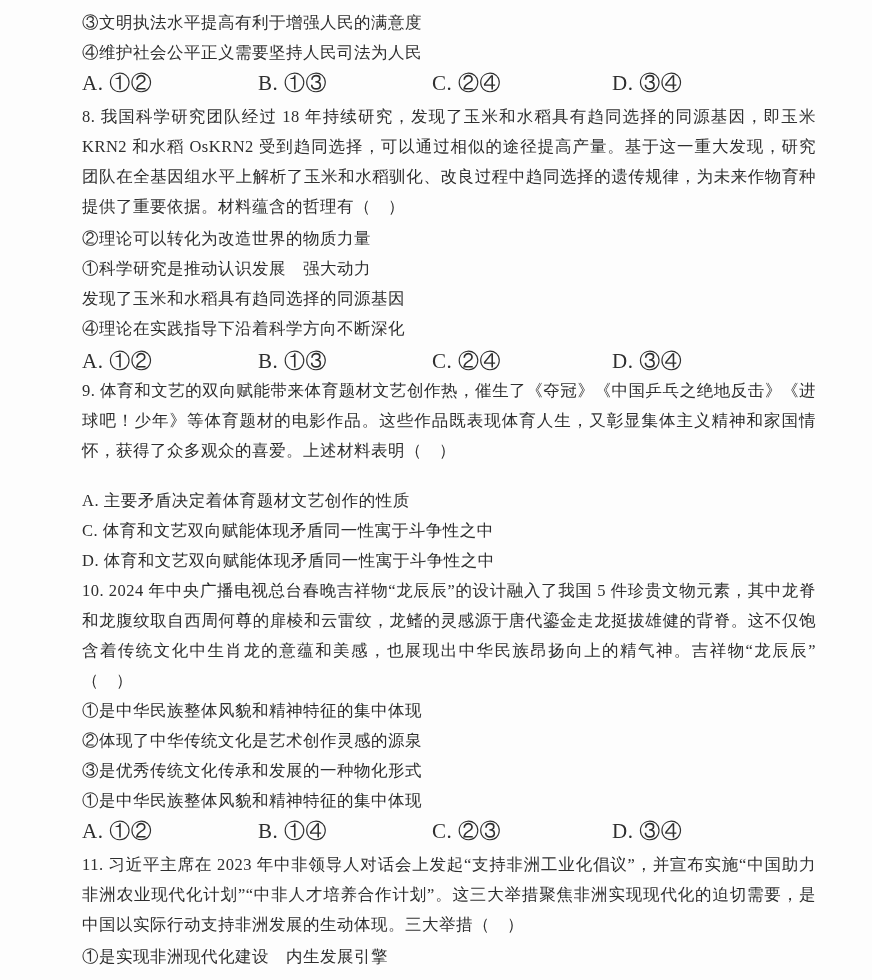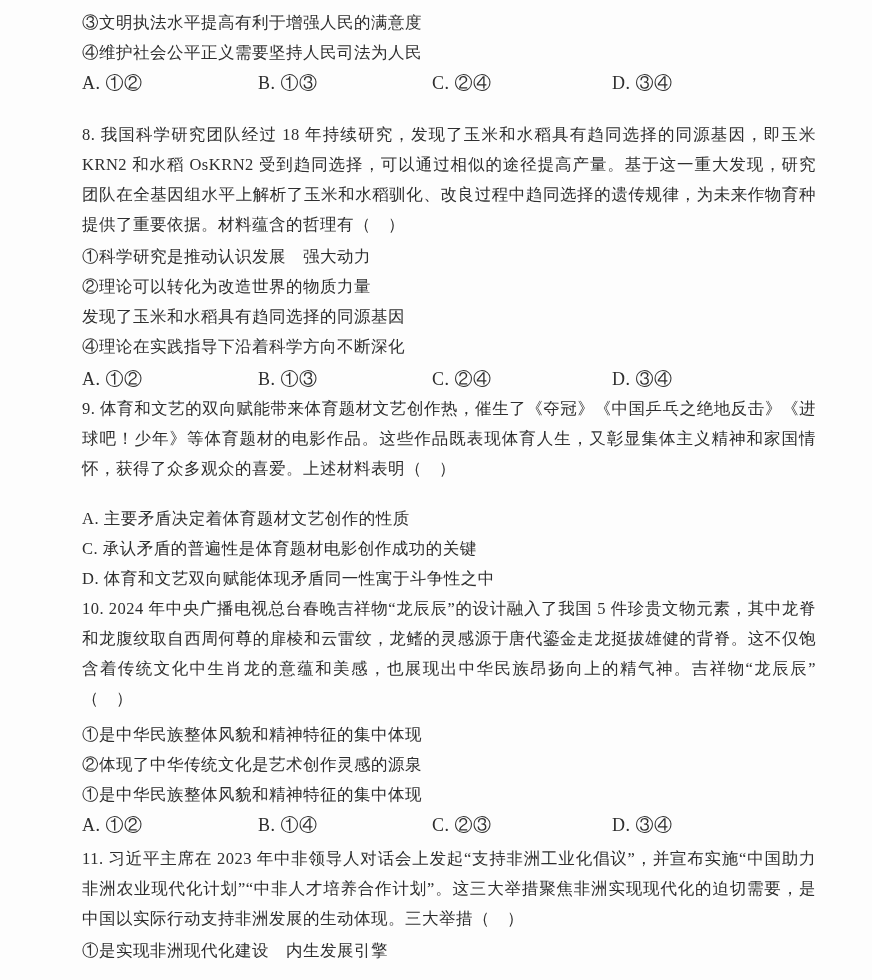--- a/index.html
+++ b/index.html
@@ -27,28 +27,28 @@
   }
   .stem {
     font-size: 16.5px;
     line-height: 30px;
     text-align: justify;
     letter-spacing: 0.5px;
   }
   .answer-row {
     display: grid;
     grid-template-columns: 176px 174px 180px 1fr;
-    font-size: 18px;
+    font-size: 21px;
     line-height: 30px;
     letter-spacing: 0.5px;
   }
   .mt2 { margin-top: 2px; }
   .mt3 { margin-top: 4px; }
-  .mt4 { margin-top: 22px; }
-  .mt6 { margin-top: 6px; }
+  .mt4 { margin-top: 4px; }
+  .mt6 { }
   .mt8 { margin-top: 20px; }
 </style>
 </head>
 <body>
 
 <div class="page">
 
   <section>
     <p class="line">③文明执法水平提高有利于增强人民的满意度</p>
     <p class="line">④维护社会公平正义需要坚持人民司法为人民</p>
@@ -56,47 +56,48 @@
       <span>A. ①②</span>
       <span>B. ①③</span>
       <span>C. ②④</span>
       <span>D. ③④</span>
     </div>
   </section>
 
   <section>
     <p class="stem mt4">8. 我国科学研究团队经过 18 年持续研究，发现了玉米和水稻具有趋同选择的同源基因，即玉米 KRN2 和水稻 OsKRN2 受到趋同选择，可以通过相似的途径提高产量。基于这一重大发现，研究团队在全基因组水平上解析了玉米和水稻驯化、改良过程中趋同选择的遗传规律，为未来作物育种提供了重要依据。材料蕴含的哲理有（　）</p>
     <div class="mt2">
+      <p class="line">②理论可以转化为改造世界的物质力量</p>
       <p class="line">①科学研究是推动认识发展　强大动力</p>
-      <p class="line">②理论可以转化为改造世界的物质力量</p>
       <p class="line">发现了玉米和水稻具有趋同选择的同源基因</p>
       <p class="line">④理论在实践指导下沿着科学方向不断深化</p>
     </div>
     <div class="answer-row mt2">
       <span>A. ①②</span>
       <span>B. ①③</span>
       <span>C. ②④</span>
       <span>D. ③④</span>
     </div>
   </section>
 
   <section>
     <p class="stem">9. 体育和文艺的双向赋能带来体育题材文艺创作热，催生了《夺冠》《中国乒乓之绝地反击》《进球吧！少年》等体育题材的电影作品。这些作品既表现体育人生，又彰显集体主义精神和家国情怀，获得了众多观众的喜爱。上述材料表明（　）</p>
     <div class="mt8">
       <p class="line">A.  主要矛盾决定着体育题材文艺创作的性质</p>
-      <p class="line">C.  承认矛盾的普遍性是体育题材电影创作成功的关键</p>
+      <p class="line">C.  体育和文艺双向赋能体现矛盾同一性寓于斗争性之中</p>
       <p class="line">D.  体育和文艺双向赋能体现矛盾同一性寓于斗争性之中</p>
     </div>
   </section>
 
   <section>
     <p class="stem">10. 2024 年中央广播电视总台春晚吉祥物“龙辰辰”的设计融入了我国 5 件珍贵文物元素，其中龙脊和龙腹纹取自西周何尊的扉棱和云雷纹，龙鳍的灵感源于唐代鎏金走龙挺拔雄健的背脊。这不仅饱含着传统文化中生肖龙的意蕴和美感，也展现出中华民族昂扬向上的精气神。吉祥物“龙辰辰”（　）</p>
     <div class="mt6">
       <p class="line">①是中华民族整体风貌和精神特征的集中体现</p>
       <p class="line">②体现了中华传统文化是艺术创作灵感的源泉</p>
+      <p class="line">③是优秀传统文化传承和发展的一种物化形式</p>
       <p class="line">①是中华民族整体风貌和精神特征的集中体现</p>
     </div>
     <div class="answer-row">
       <span>A. ①②</span>
       <span>B. ①④</span>
       <span>C. ②③</span>
       <span>D. ③④</span>
     </div>
   </section>
 

